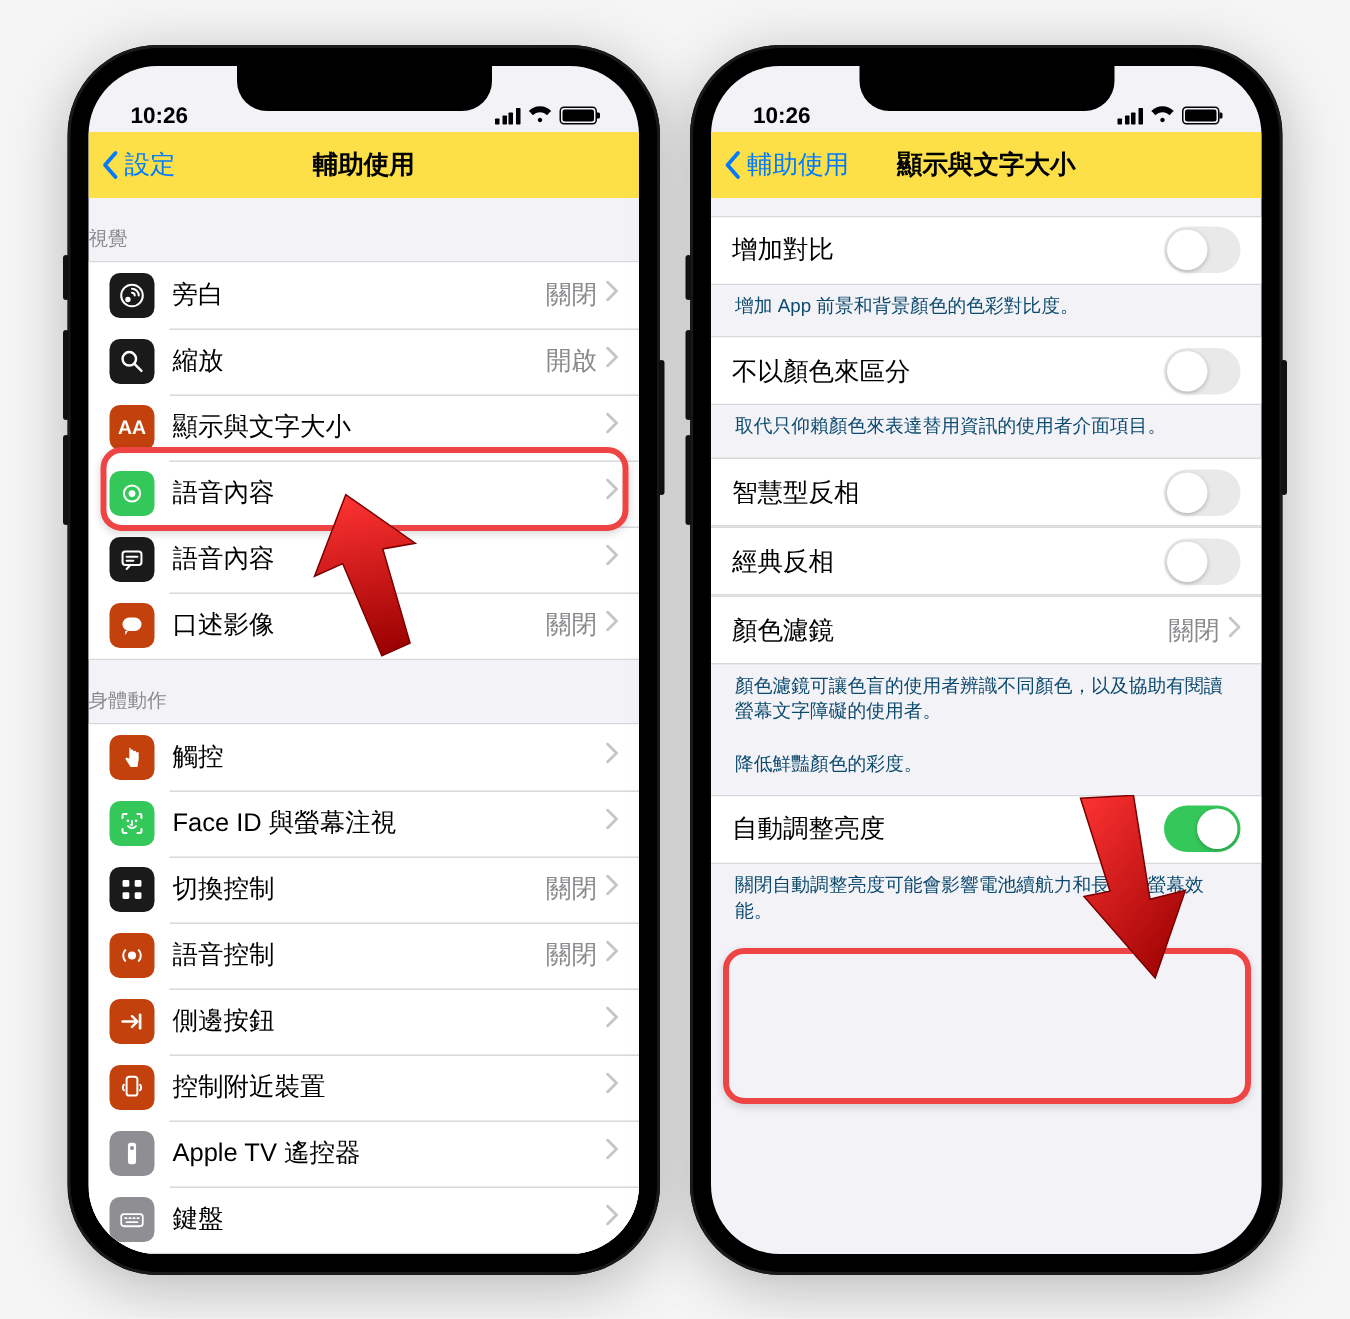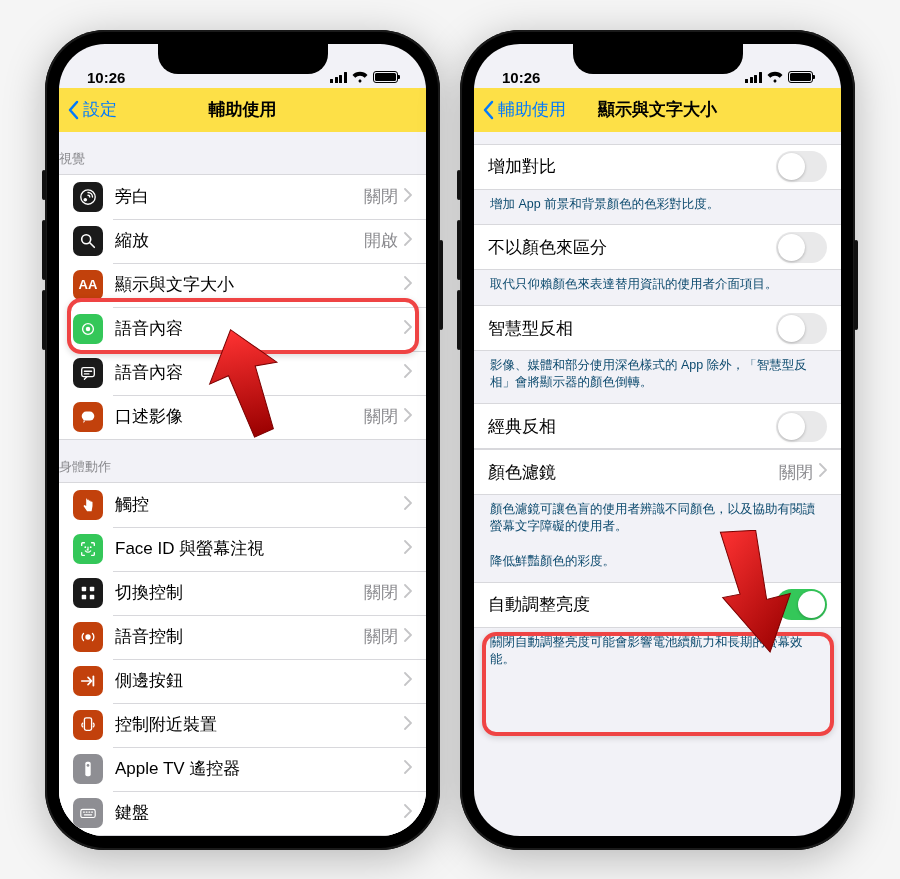--- a/index.html
+++ b/index.html
@@ -416,21 +416,20 @@
           </div>
         </div>
         <div class="foot">取代只仰賴顏色來表達替用資訊的使用者介面項目。</div>
 
         <div class="grp noicons">
           <div class="row noicon">
             <div class="label">智慧型反相</div>
             <div class="toggle"></div>
           </div>
         </div>
-        <div class="foot">影像、媒體和部分使用深色樣式的 App 除外，「智慧型反相」會將顯示器的顏色倒轉。</div>
 
         <div class="grp noicons">
           <div class="row noicon">
             <div class="label">經典反相</div>
             <div class="toggle"></div>
           </div>
         </div>
 
         <div class="grp noicons">
           <div class="row noicon">

